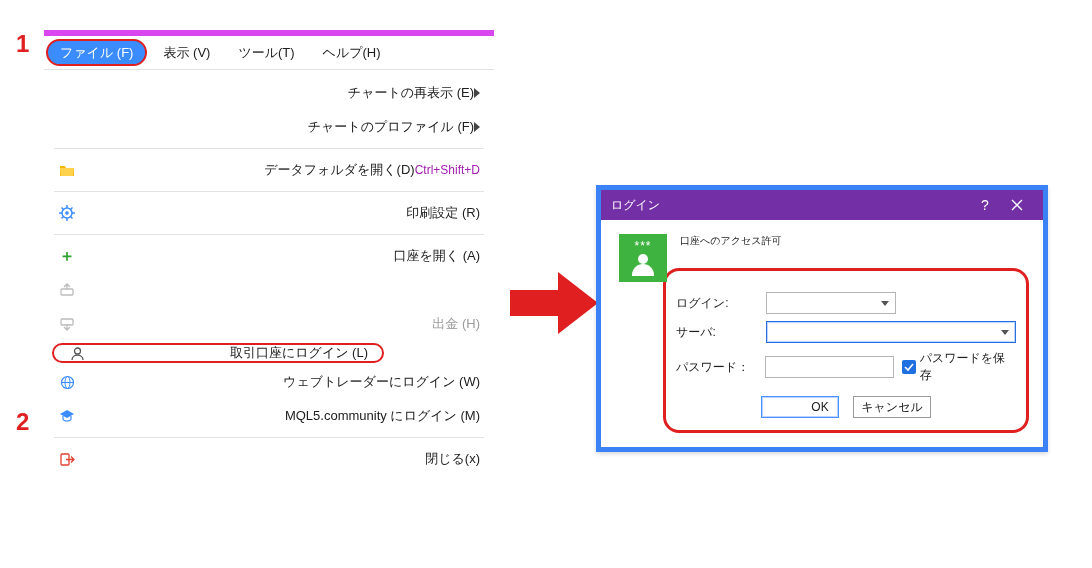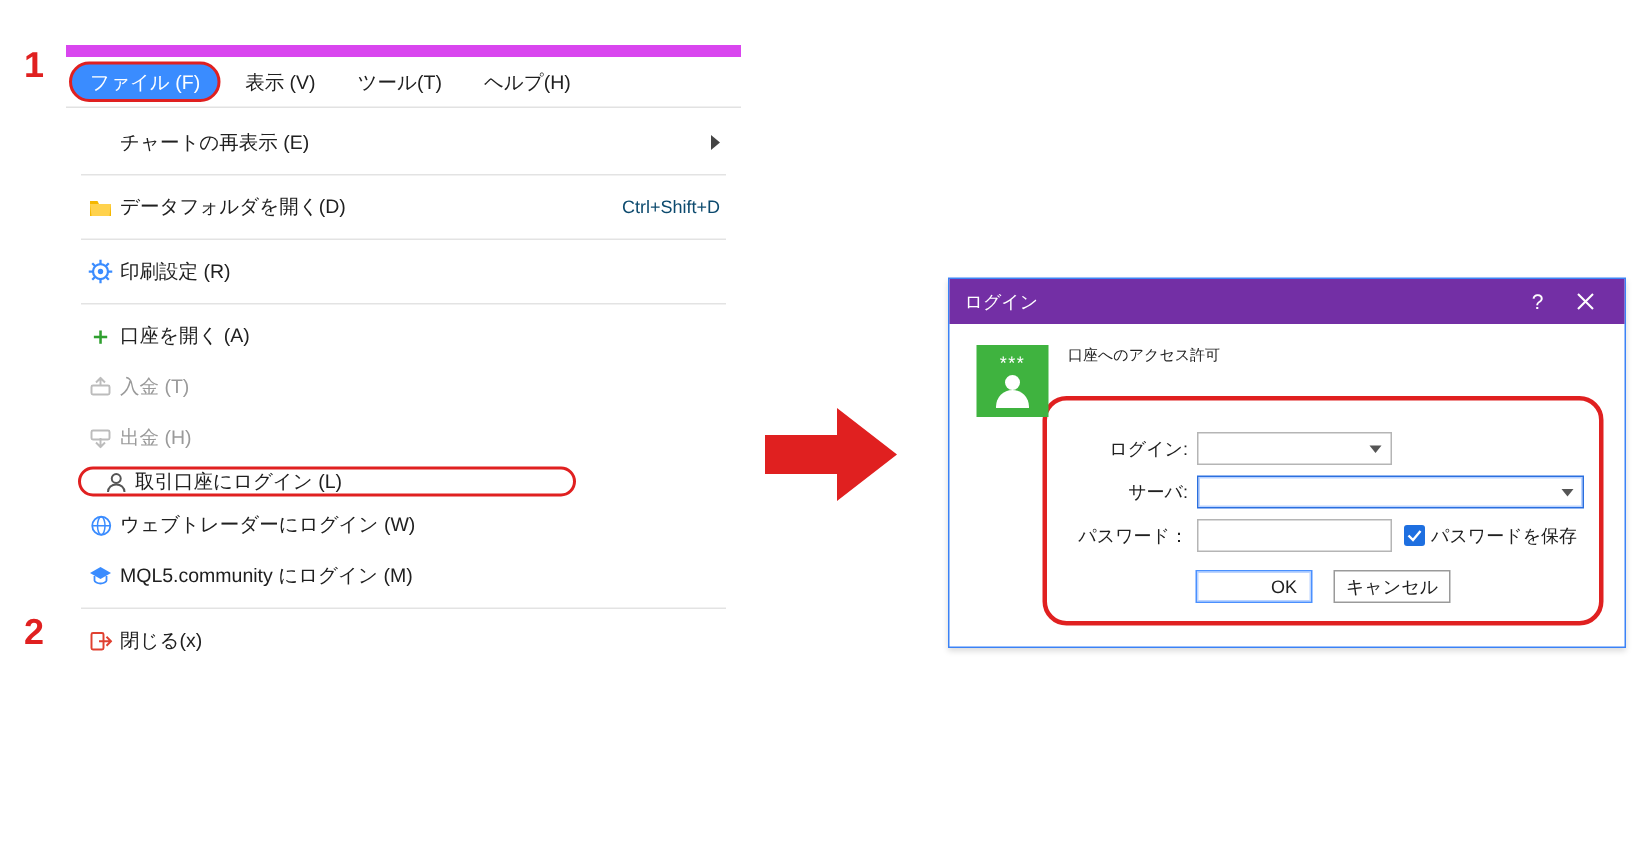--- a/index.html
+++ b/index.html
@@ -15,21 +15,22 @@
     position: relative;
   }
 
   
   .menu-window {
     position: absolute;
     left: 44px;
     top: 30px;
     width: 450px;
     background: #ffffff;
-    border-top: 8px solid #d946ef;
+    border-top: 6px solid #d946ef;
+    text-align: right;
   }
   .menubar {
     display: flex;
     height: 34px;
     align-items: stretch;
     border-bottom: 1px solid #e2e2e2;
     font-size: 13px;
   }
   .menubar-item {
     padding: 0 14px;
@@ -61,21 +62,21 @@
   .menu-icon {
     width: 26px;
     display: flex;
     align-items: center;
     justify-content: center;
     font-size: 14px;
     color: #555;
     flex-shrink: 0;
   }
   .menu-label { flex: 1; }
-  .menu-shortcut { color: #0c4a6e; font-size: 12px; }
+  .menu-shortcut { color: #a21caf; font-size: 12px; }
   .submenu-caret {
     width: 0; height: 0;
     border-top: 5px solid transparent;
     border-bottom: 5px solid transparent;
     border-left: 6px solid #444;
     margin-left: auto;
   }
   .menu-sep {
     height: 1px;
     background: #e3e3e3;
@@ -99,25 +100,25 @@
   
   .arrow {
     position: absolute;
     left: 510px;
     top: 270px;
   }
 
   
   .dialog {
     position: absolute;
-    left: 632px;
+    left: 596px;
     top: 185px;
     width: 452px;
     background: #ffffff;
-    border: 1px solid #3b82f6;
+    border: 5px solid #3b82f6;
     box-shadow: 0 2px 4px rgba(0,0,0,.15);
   }
   .titlebar {
     background: #732fa5;
     color: #ffffff;
     height: 30px;
     display: flex;
     align-items: center;
     padding: 0 10px;
     font-size: 12px;
@@ -167,21 +168,21 @@
     padding: 14px 10px 12px 10px;
   }
   .form-row {
     display: flex;
     align-items: center;
     margin: 7px 0;
     font-size: 12px;
   }
   .form-label {
     width: 90px;
-    text-align: right;
+    text-align: left;
     padding-right: 6px;
     white-space: nowrap;
   }
   .combo, .textbox, .serverbox {
     height: 22px;
     border: 1px solid #b5b5b5;
     background: #fff;
   }
   .combo {
     width: 130px;
@@ -243,20 +244,25 @@
     <div class="menubar-item">表示 (V)</div>
     <div class="menubar-item">ツール(T)</div>
     <div class="menubar-item">ヘルプ(H)</div>
   </div>
 
   <div class="dropdown">
 
     <div class="menu-row">
       <span class="menu-icon"></span>
       <span class="menu-label">チャートの再表示 (E)</span>
+      <span class="submenu-caret"></span>
+    </div>
+    <div class="menu-row">
+      <span class="menu-icon"></span>
+      <span class="menu-label">チャートのプロファイル (F)</span>
       <span class="submenu-caret"></span>
     </div>
 
     <div class="menu-sep"></div>
 
     <div class="menu-row">
       <span class="menu-icon ic-folder">
         <svg width="16" height="14" viewBox="0 0 16 14">
             <path fill="#f5b700" d="M1 3h5l1 2h8v8H1z"></path>
             <path fill="#ffd24d" d="M1 5h14l-1 8H2z"></path>
@@ -294,21 +300,20 @@
       <span class="menu-icon ic-plus">＋</span>
       <span class="menu-label">口座を開く (A)</span>
     </div>
     <div class="menu-row disabled">
       <span class="menu-icon">
         <svg width="16" height="14" viewBox="0 0 16 14">
             <rect x="2" y="6" width="12" height="6" rx="1" fill="none" stroke="#bcbcbc" stroke-width="1.3"></rect>
             <path d="M8 1v5M5 4l3-3 3 3" fill="none" stroke="#bcbcbc" stroke-width="1.3"></path>
           </svg>
       </span>
-      <span class="menu-label">入金 (T)</span>
     </div>
     <div class="menu-row disabled">
       <span class="menu-icon">
         <svg width="16" height="14" viewBox="0 0 16 14">
             <rect x="2" y="2" width="12" height="6" rx="1" fill="none" stroke="#bcbcbc" stroke-width="1.3"></rect>
             <path d="M8 7v6M5 10l3 3 3-3" fill="none" stroke="#bcbcbc" stroke-width="1.3"></path>
           </svg>
       </span>
       <span class="menu-label">出金 (H)</span>
     </div>

